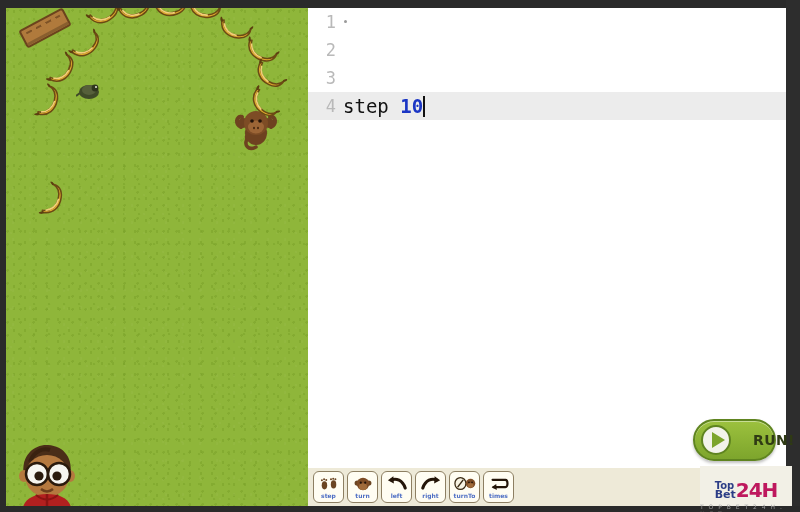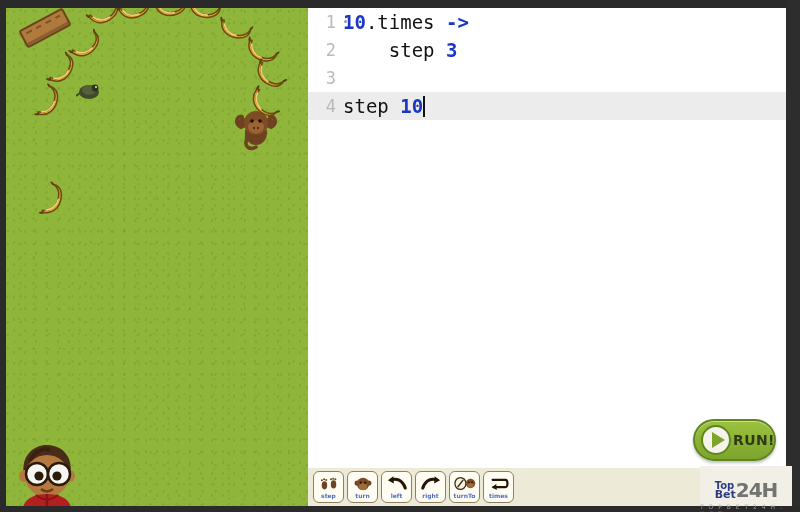--- a/index.html
+++ b/index.html
@@ -59,21 +59,21 @@
   .codetext{color:#1a1a1a;}
   .num{color:#1b36c4;font-weight:bold;}
   .kw{color:#121212;}
   .op{color:#1b36c4;font-weight:bold;}
   .caret{display:inline-block;width:1.5px;height:21px;background:#111;
          vertical-align:-4px;}
 
   
   .run-btn{position:absolute;left:693px;top:419px;width:83px;height:42px;
     background:linear-gradient(#9cc13e,#7da52c);border:2px solid #5f8420;
-    border-radius:21px;display:flex;align-items:center;gap:2px;padding-left:6px;
+    border-radius:21px;display:flex;align-items:center;gap:22px;padding-left:6px;
     box-shadow:inset 0 1px 0 rgba(255,255,255,.45),0 2px 3px rgba(0,0,0,.25);
     cursor:pointer;box-sizing:border-box;}
   .run-circle{width:30px;height:30px;border-radius:50%;background:#f3f3ea;
     border:2px solid #5f8420;display:flex;align-items:center;justify-content:center;
     flex:none;box-sizing:border-box;}
   .run-tri{width:0;height:0;border-left:13px solid #7da52c;
     border-top:8px solid transparent;border-bottom:8px solid transparent;
     margin-left:4px;}
   .run-label{color:#2f3a14;font-family:"DejaVu Sans",sans-serif;font-weight:bold;
     font-size:14px;letter-spacing:.4px;}
@@ -90,21 +90,21 @@
     font-weight:bold;line-height:7px;}
 
   
   .wm{position:absolute;left:700px;top:466px;width:92px;height:40px;
       background:#f2f0e6;display:flex;flex-direction:column;
       align-items:center;justify-content:center;}
   .wm-row{display:flex;align-items:center;margin-top:22px;}
   .wm-tb{display:flex;flex-direction:column;line-height:9px;align-items:flex-start;}
   .wm-top{font-size:10px;font-weight:bold;color:#2c3d86;font-family:"DejaVu Sans",sans-serif;}
   .wm-bet{font-size:11px;font-weight:bold;color:#2c3d86;font-family:"DejaVu Sans",sans-serif;text-align:center;}
-  .wm-24h{font-size:20px;font-weight:bold;color:#737373;font-family:"DejaVu Sans",sans-serif;
+  .wm-24h{font-size:20px;font-weight:bold;color:#be185d;font-family:"DejaVu Sans",sans-serif;
           letter-spacing:-1px;}
   .wm-net{font-size:6px;color:#9a9a9a;letter-spacing:1.5px;
           font-family:"DejaVu Sans",sans-serif;margin-top:1px;}
 </style>
 </head>
 <body>
 
 <div class="app">
 
   <div class="frame-top"></div>
@@ -258,22 +258,22 @@
           <path d="M2 4 C3 14 12 19 22 17 C30 15.5 33 10 32 5 C31 10 27 14 20 14.6 C12 15.4 5 11 4 3 Z" fill="#e0a82e" stroke="#6b4a14" stroke-width="1.5" stroke-linejoin="round"></path>
           <path d="M5 6 C7 12 13 15.5 20 15" stroke="#f2d079" stroke-width="1.6" fill="none"></path>
           <path d="M2 4 L0.5 1.5" stroke="#5c3f10" stroke-width="2.4" stroke-linecap="round"></path>
           <path d="M32 5 L33.5 3" stroke="#5c3f10" stroke-width="2" stroke-linecap="round"></path>
         </svg>
       </div>
     </div>
 
   <div class="editor">
     <div class="code-area" id="code-area">
-        <div class="line"><span class="gutter">1</span><span class="marker"></span><span class="codetext"><span class="num">10</span><span class="kw">.times </span><span class="op">-&gt;</span></span></div>
-        <div class="line"><span class="gutter">2</span><span class="codetext"><span class="kw">    step </span><span class="num">3</span></span></div>
+        <div class="line"><span class="gutter">1</span><span class="marker"></span></div>
+        <div class="line"><span class="gutter">2</span></div>
         <div class="line"><span class="gutter">3</span></div>
         <div class="line active"><span class="gutter">4</span><span class="codetext"><span class="kw">step </span><span class="num">10</span><span class="caret"></span></span></div>
       </div>
   </div>
 
   <div class="run-btn">
     <span class="run-circle">
       <span class="run-tri"></span>
     </span>
     <span class="run-label">RUN!</span>

